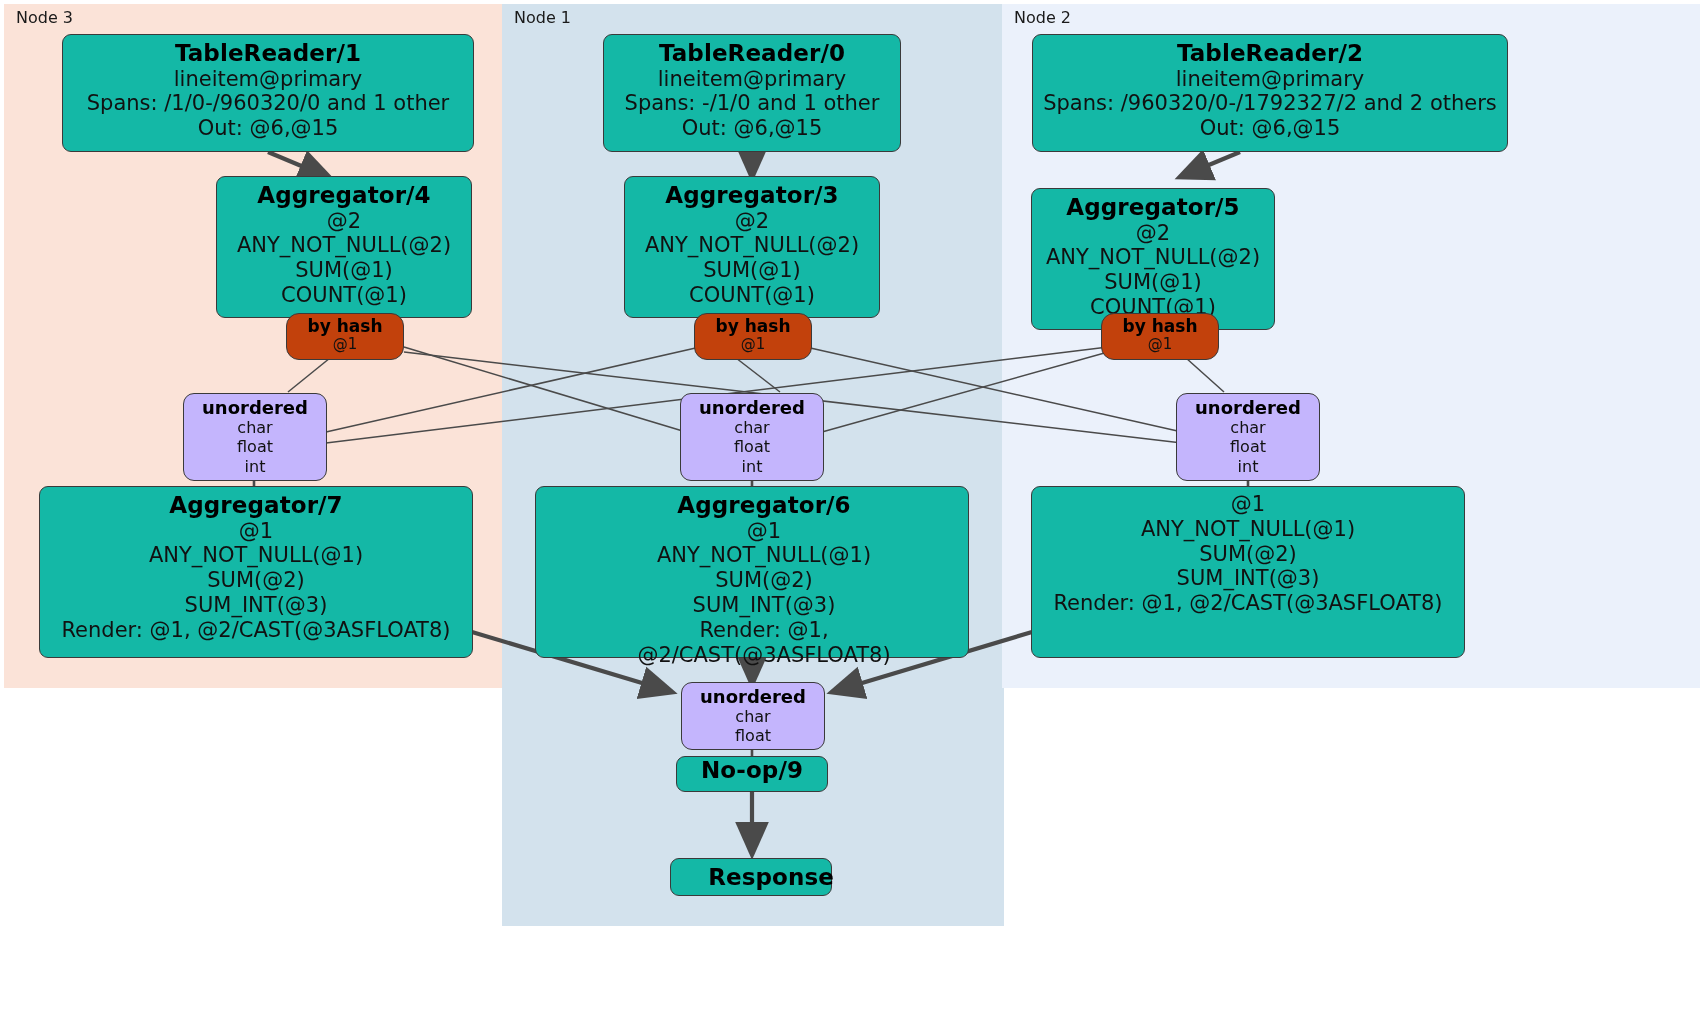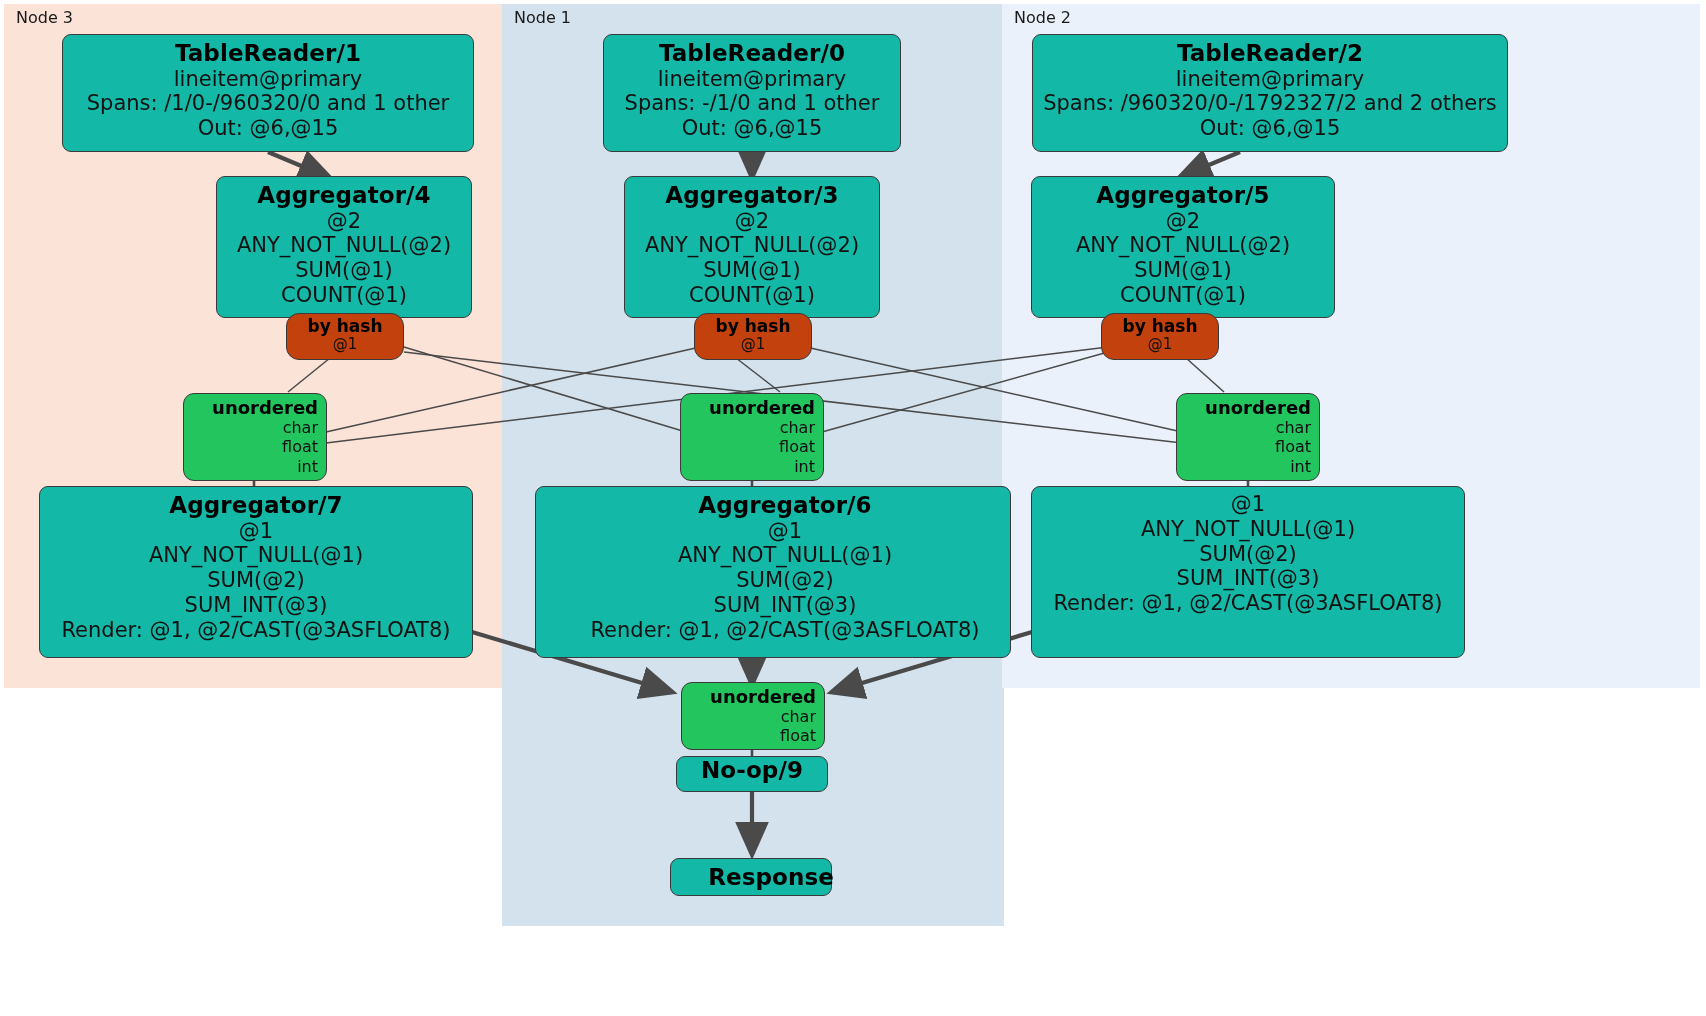--- a/index.html
+++ b/index.html
@@ -8,21 +8,21 @@
 
   .panel{position:absolute;box-sizing:border-box;}
   .panel-label{position:absolute;font-size:16px;color:#1a1a1a;font-family:"DejaVu Sans","Liberation Sans",sans-serif;}
 
   svg.edges{position:absolute;left:0;top:0;width:1706px;height:1016px;pointer-events:none;}
 
   .node{position:absolute;box-sizing:border-box;text-align:center;
         border:1.6px solid #3a3a3a;border-radius:9px;}
   .proc{background:#14b8a6;}
   .router{background:#c2410c;border-radius:13px;}
-  .sync{background:#22c55e;border-radius:11px;text-align:right;}
+  .sync{background:#c4b5fd;border-radius:11px;}
 
   .ttl{font-weight:bold;font-size:23px;color:#000;line-height:1.16;letter-spacing:.1px;}
   .sub{font-size:21px;color:#111;line-height:1.18;}
   .r-ttl{font-weight:bold;font-size:17px;color:#000;line-height:1.12;}
   .r-sub{font-size:15px;color:#111;line-height:1.12;}
   .s-ttl{font-weight:bold;font-size:18px;color:#000;line-height:1.18;}
   .s-sub{font-size:16px;color:#111;line-height:1.2;}
   .inner{padding:5px 10px 6px 10px;}
   .inner-tight{padding:3px 8px 4px 8px;}
 </style>
@@ -123,21 +123,21 @@
   <div class="node proc" style="left:624px;top:176px;width:256px;height:142px;">
     <div class="inner">
       <div class="ttl">Aggregator/3</div>
       <div class="sub">@2</div>
       <div class="sub">ANY_NOT_NULL(@2)</div>
       <div class="sub">SUM(@1)</div>
       <div class="sub">COUNT(@1)</div>
     </div>
   </div>
 
-  <div class="node proc" style="left:1031px;top:176px;width:304px;height:142px;">
+  <div class="node proc" style="left:1031px;top:188px;width:244px;height:142px;">
     <div class="inner">
       <div class="ttl">Aggregator/5</div>
       <div class="sub">@2</div>
       <div class="sub">ANY_NOT_NULL(@2)</div>
       <div class="sub">SUM(@1)</div>
       <div class="sub">COUNT(@1)</div>
     </div>
   </div>
 
   <div class="node router" style="left:286px;top:313px;width:118px;height:47px;">
@@ -192,21 +192,21 @@
     <div class="inner">
       <div class="ttl">Aggregator/7</div>
       <div class="sub">@1</div>
       <div class="sub">ANY_NOT_NULL(@1)</div>
       <div class="sub">SUM(@2)</div>
       <div class="sub">SUM_INT(@3)</div>
       <div class="sub">Render: @1, @2/CAST(@3ASFLOAT8)</div>
     </div>
   </div>
 
-  <div class="node proc" style="left:535px;top:486px;width:476px;height:172px;padding-left:24px;">
+  <div class="node proc" style="left:535px;top:486px;width:434px;height:172px;padding-left:24px;">
     <div class="inner">
       <div class="ttl">Aggregator/6</div>
       <div class="sub">@1</div>
       <div class="sub">ANY_NOT_NULL(@1)</div>
       <div class="sub">SUM(@2)</div>
       <div class="sub">SUM_INT(@3)</div>
       <div class="sub">Render: @1, @2/CAST(@3ASFLOAT8)</div>
     </div>
   </div>
 

